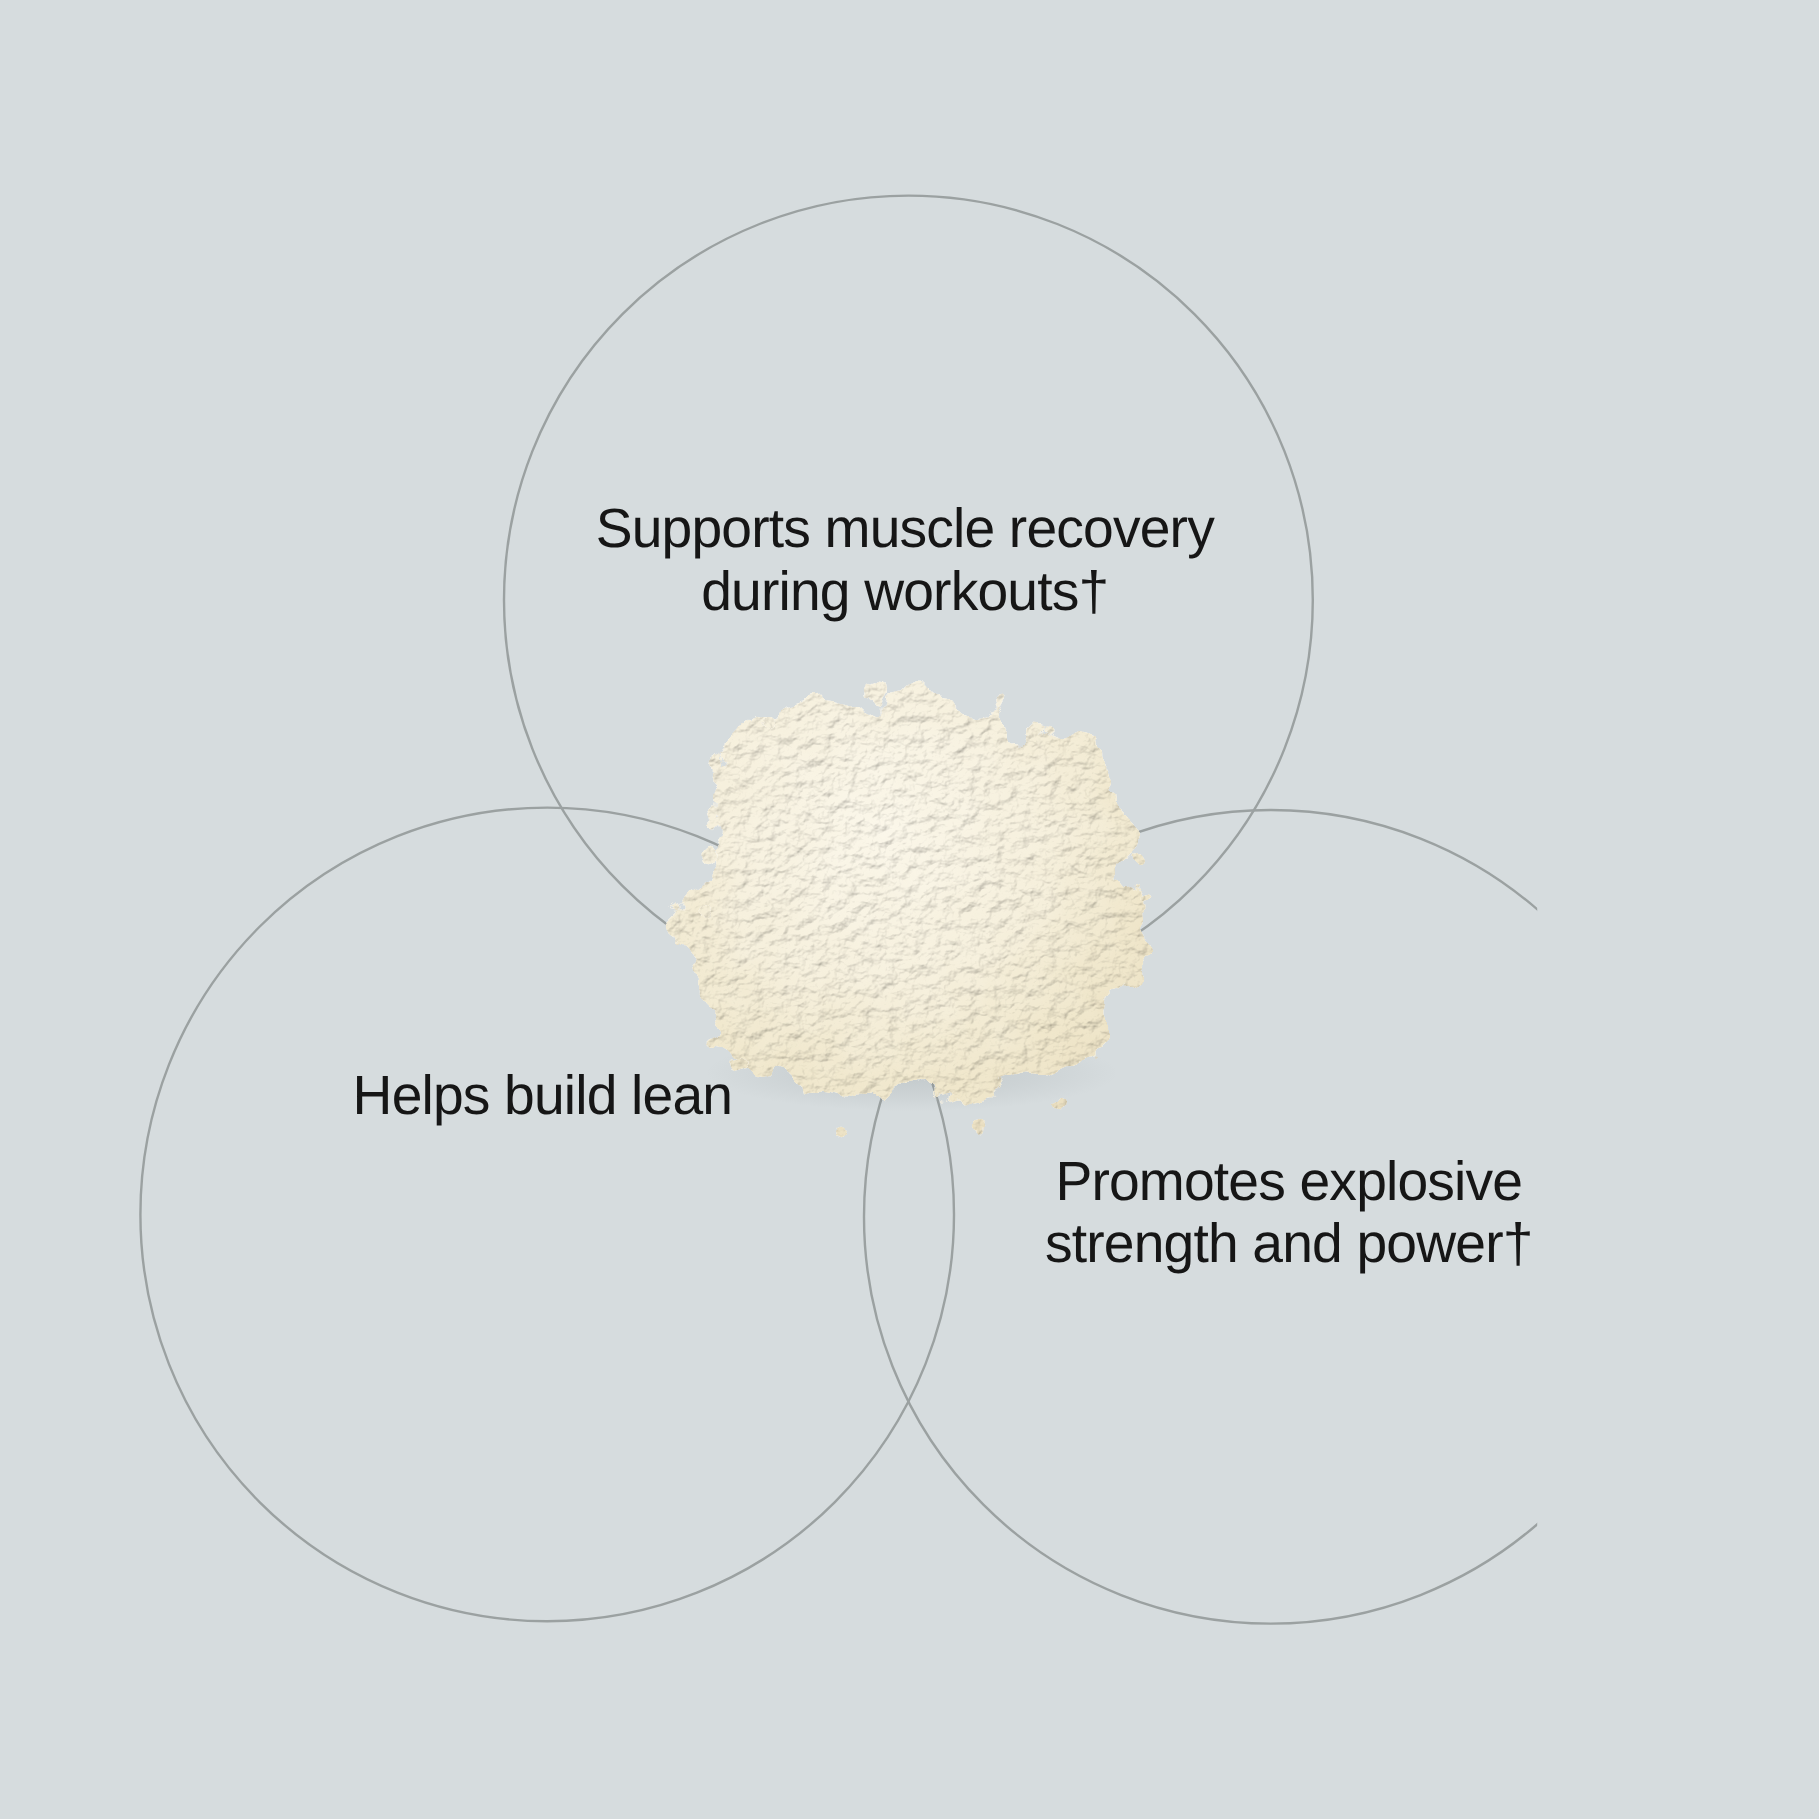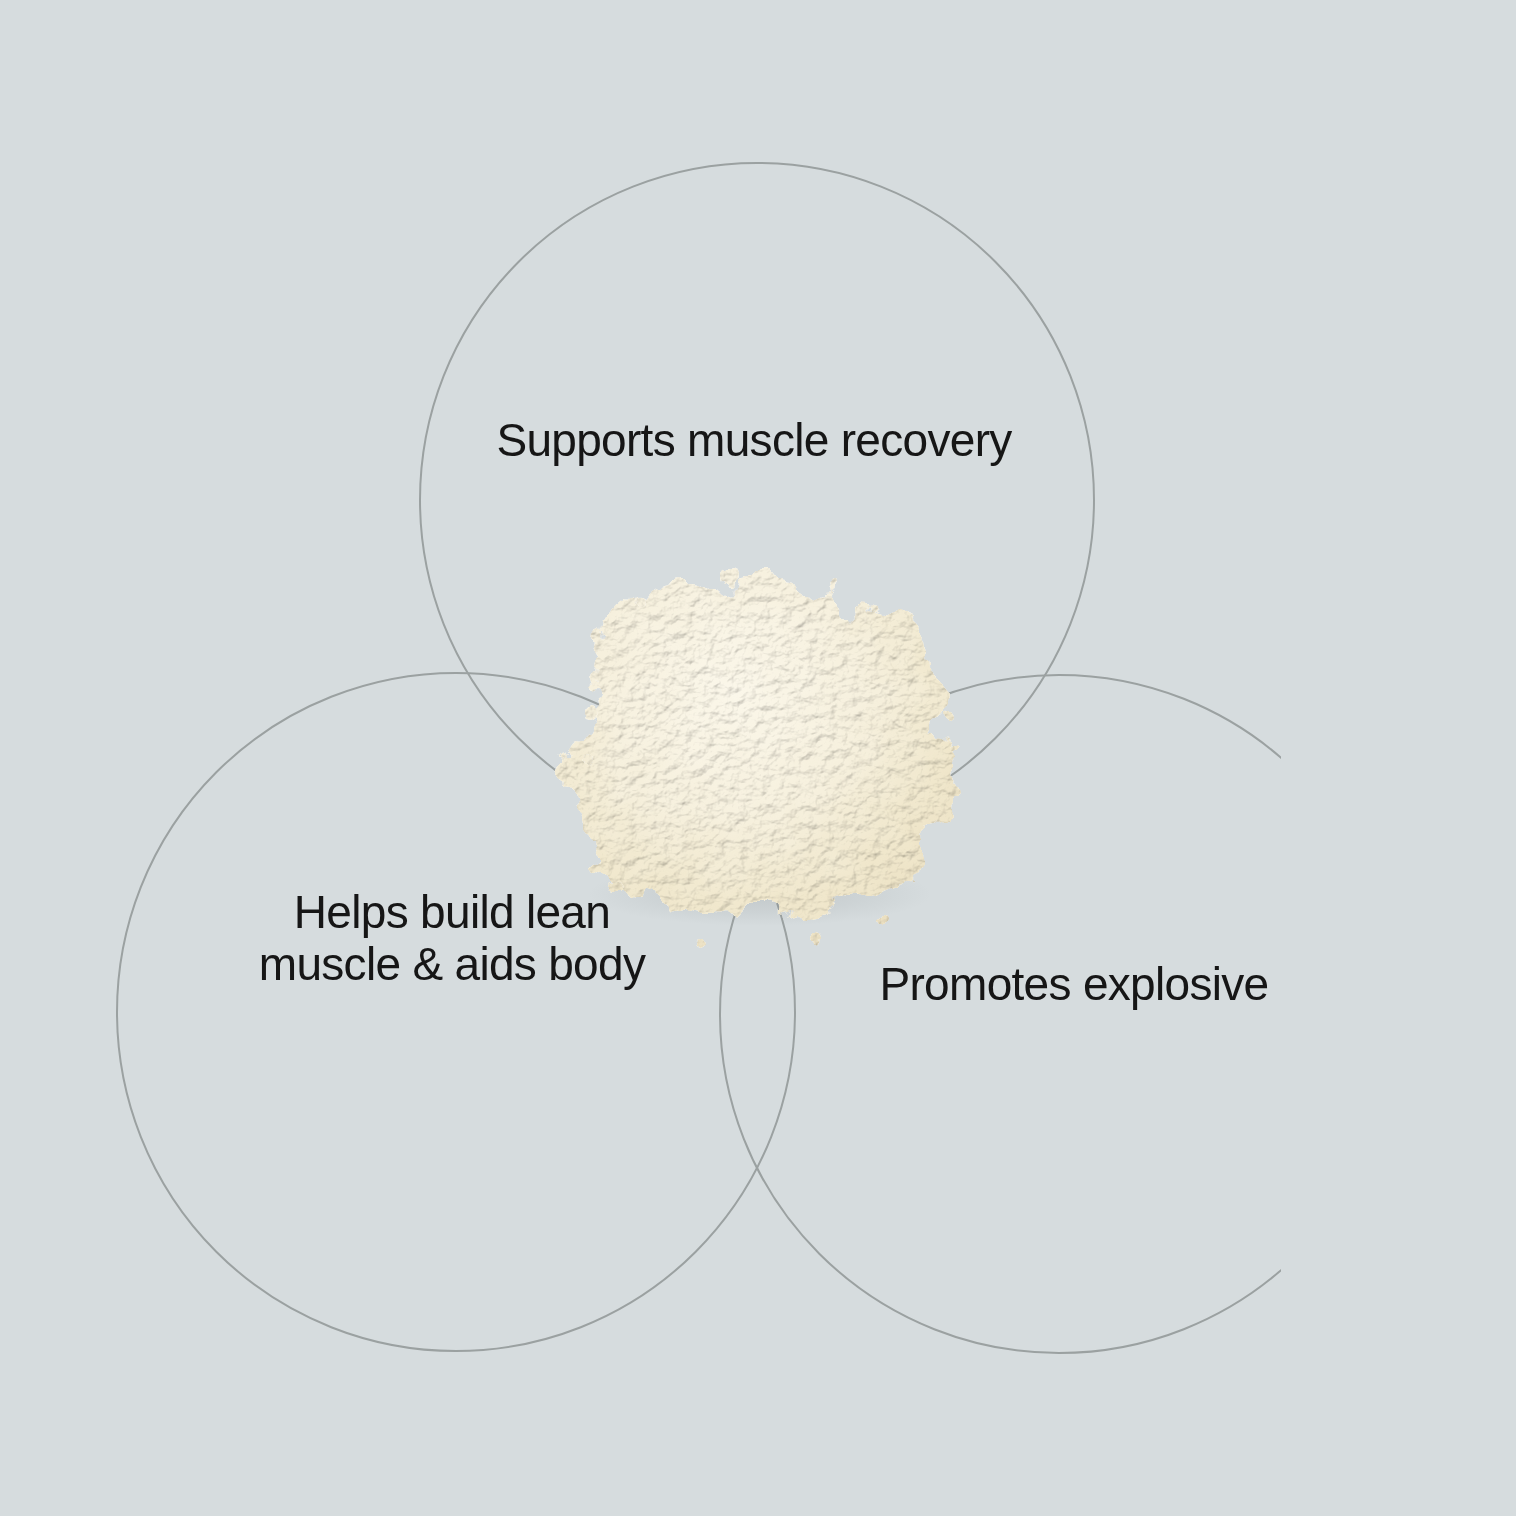--- a/index.html
+++ b/index.html
@@ -106,24 +106,25 @@
       <circle cx="955" cy="749" r="4"></circle>
       <circle cx="617" cy="888" r="6"></circle>
       <circle cx="700" cy="944" r="5"></circle>
       <circle cx="815" cy="938" r="6"></circle>
       <circle cx="884" cy="921" r="5"></circle>
     </g>
   </svg>
 
   <div class="benefit benefit-top">
     <div class="line">Supports muscle recovery</div>
+    <div class="line">during workouts†</div>
   </div>
 
   <div class="benefit benefit-left">
     <div class="line">Helps build lean</div>
-    <div class="line">muscle &amp; aids body</div>
   </div>
 
   <div class="benefit benefit-right">
     <div class="line">Promotes explosive</div>
+    <div class="line">strength and power†</div>
   </div>
 
 </div>
 
 </body></html>

